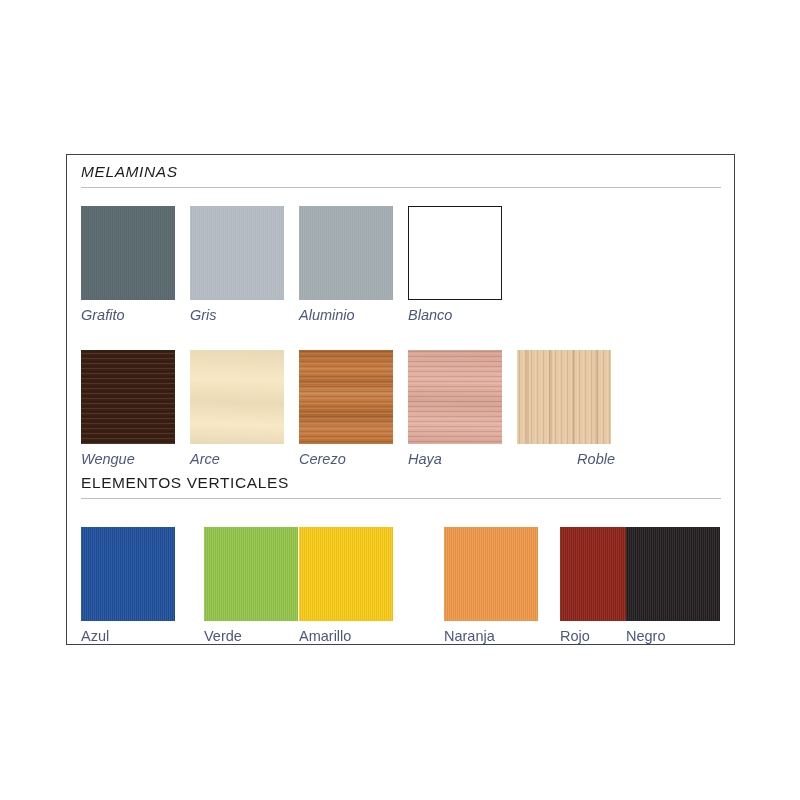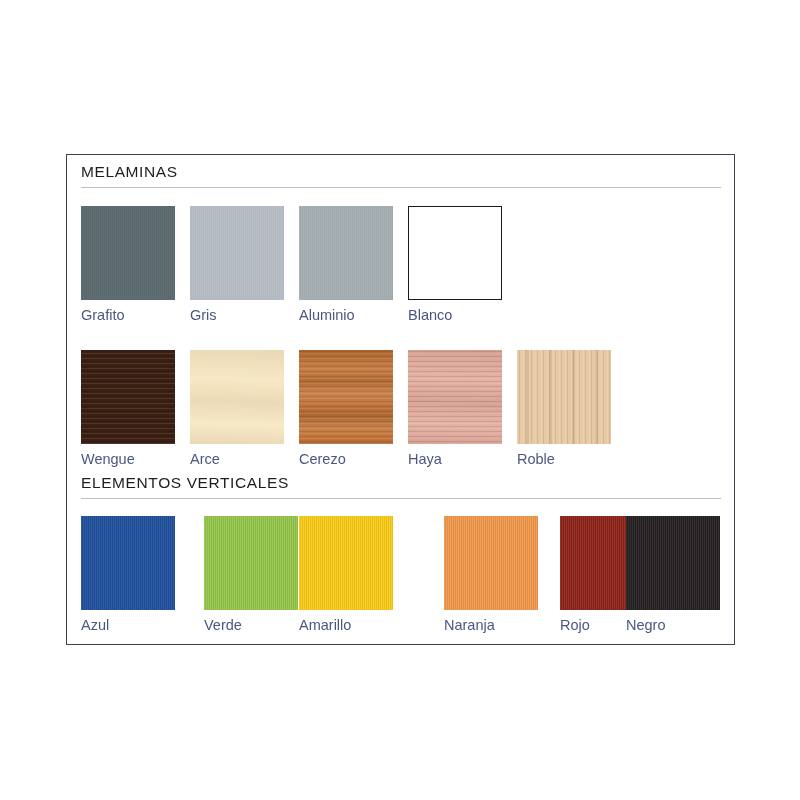--- a/index.html
+++ b/index.html
@@ -24,21 +24,21 @@
     border: 1.5px solid #3c4250;
     background: #ffffff;
     box-sizing: border-box;
   }
 
   .section {
     position: absolute;
     left: 14px;
     width: 640px;
   }
-  #section-melaminas { top: 8px; }
+  #section-melaminas { top: 8px; font-style: italic; }
   #section-verticales { top: 319px; }
 
   .section-title {
     font-size: 15.5px;
     letter-spacing: 0.6px;
     color: #1d1d1d;
     font-family: "Liberation Sans", sans-serif;
     padding-bottom: 6px;
     border-bottom: 1px solid #bfbfbf;
     white-space: nowrap;
@@ -215,31 +215,31 @@
         <div class="swatch-label">Cerezo</div>
       </div>
       <div class="swatch-cell" style="left:109px;">
         <div class="swatch tex-soft-h" style="background:#f7e6c0;"></div>
         <div class="swatch-label">Arce</div>
       </div>
       <div class="swatch-cell" style="left:327px;">
         <div class="swatch tex-soft-h tex-grain-h" style="background:#e3ab9b;"></div>
         <div class="swatch-label">Haya</div>
       </div>
-      <div class="swatch-cell" style="left:436px;">
+      <div class="swatch-cell" style="left:436px;text-align:right;">
         <div class="swatch tex-grain-v" style="background:#e7c9a4;"></div>
         <div class="swatch-label">Roble</div>
       </div>
     </div>
   </div>
 
   <div class="section" id="section-verticales">
     <div class="section-title">ELEMENTOS VERTICALES</div>
 
-    <div class="swatch-row" style="margin-top:17px;">
+    <div class="swatch-row" style="margin-top:28px;">
       <div class="swatch-cell" style="left:0px;">
         <div class="swatch tex-weave" style="background:#1f4f9c;"></div>
         <div class="swatch-label">Azul</div>
       </div>
       <div class="swatch-cell" style="left:109px;padding-left:14px;">
         <div class="swatch tex-weave" style="background:#93c54b;"></div>
         <div class="swatch-label">Verde</div>
       </div>
       <div class="swatch-cell" style="left:218px;">
         <div class="swatch tex-weave" style="background:#f9ca16;"></div>

